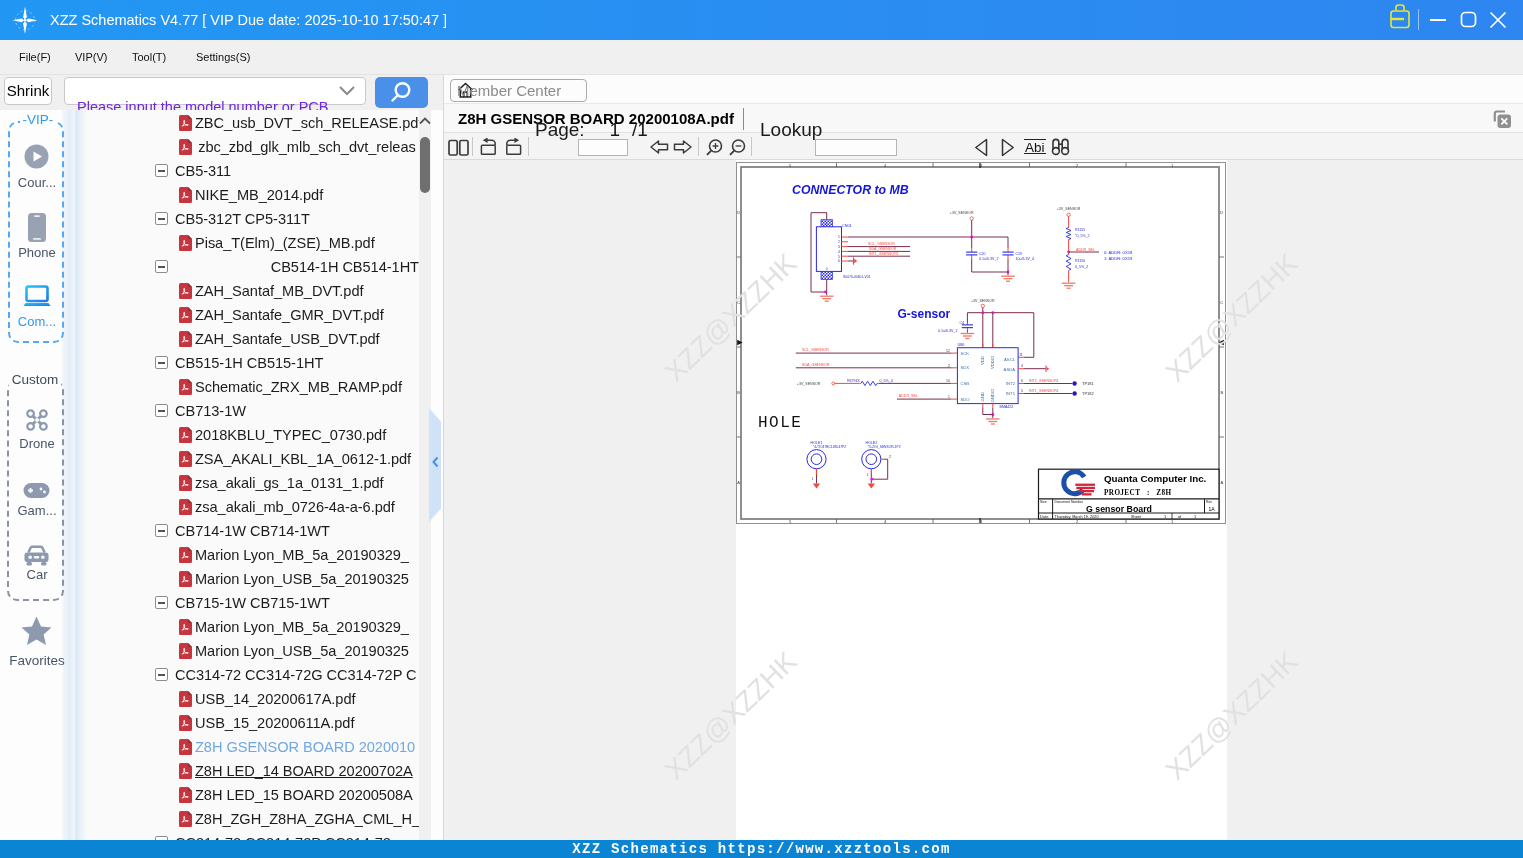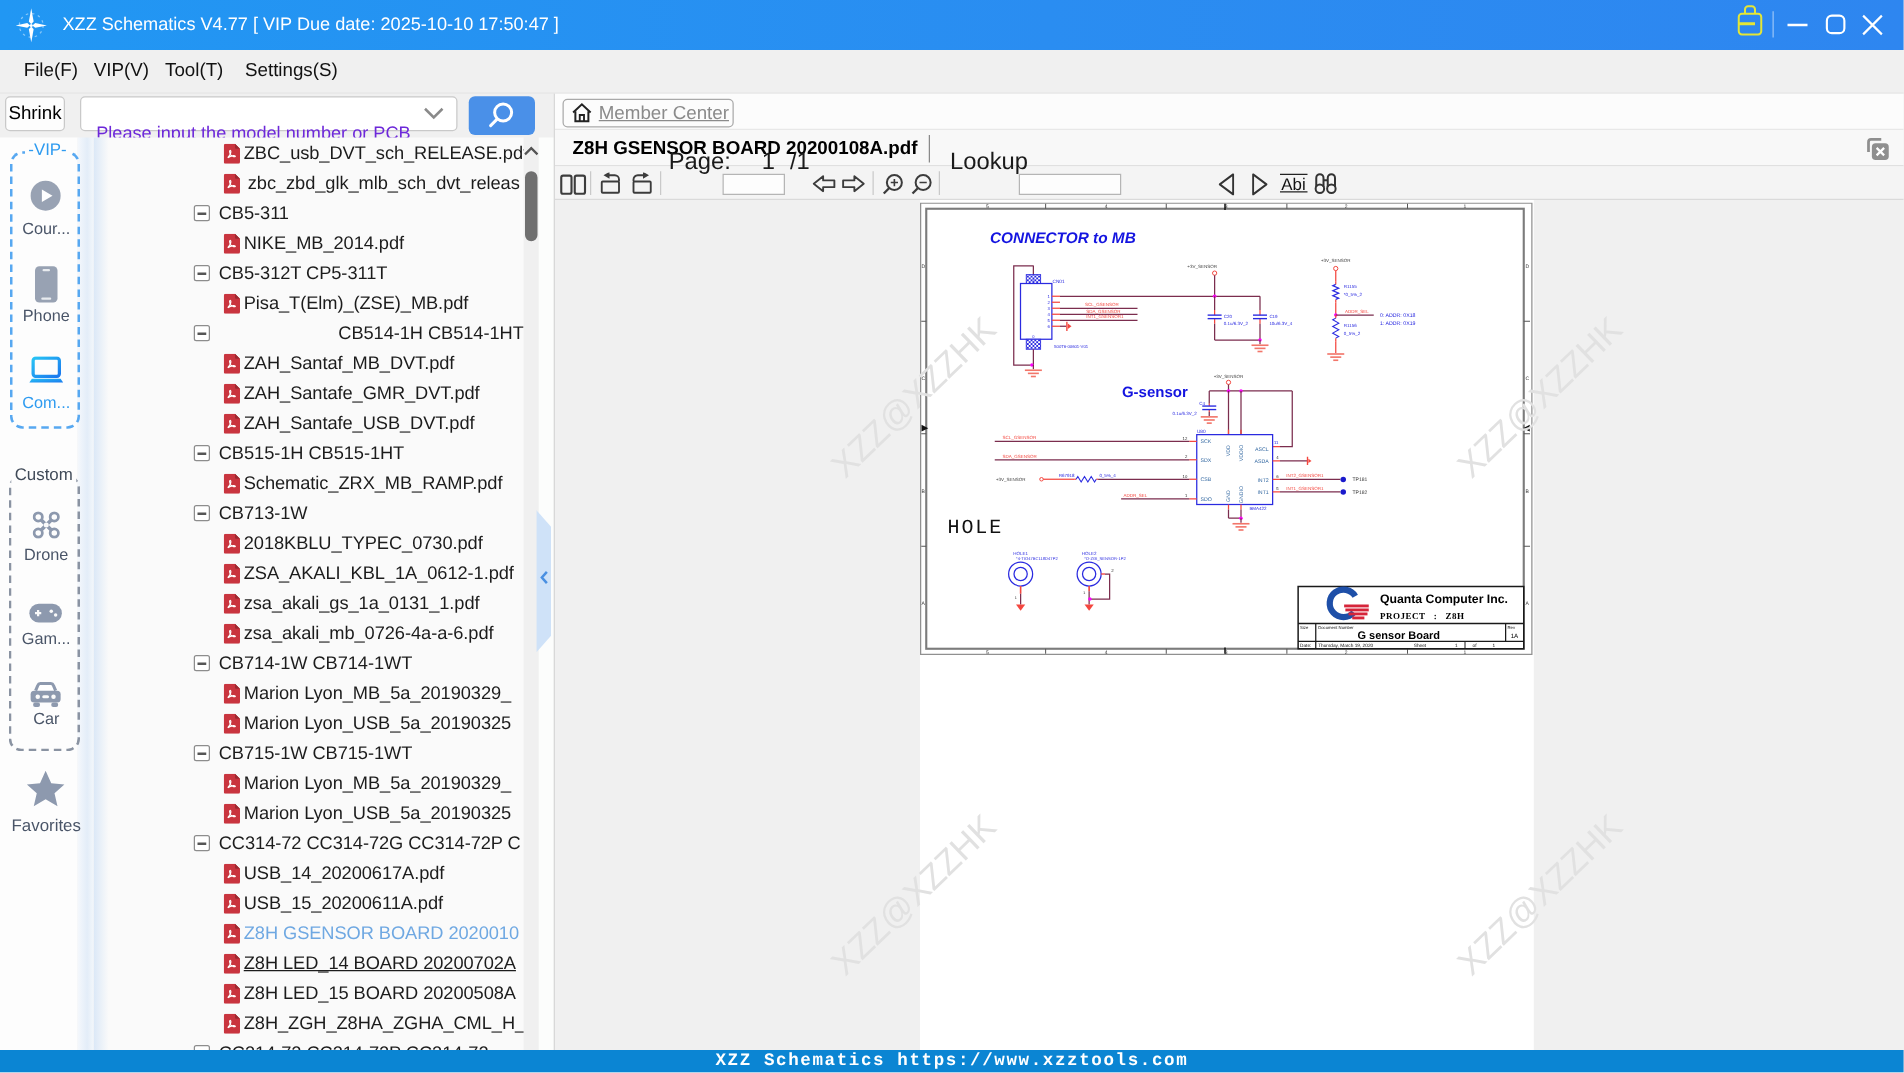--- a/index.html
+++ b/index.html
@@ -9,21 +9,21 @@
 
   
   #titlebar { left:0; top:0; width:1523px; height:40px;
     background:linear-gradient(90deg,#2197f3 0%, #2a8df1 55%, #2e86f0 100%); }
   #title-text { left:50px; top:0; height:40px; line-height:40px; color:#fff; font-size:14.5px; }
   
   .winbtn { top:0; height:40px; }
 
   
   #menubar { left:0; top:40px; width:1523px; height:35px; background:#f0f0f0; border-bottom:1px solid #e3e3e3; }
-  .menuitem { top:40px; height:34px; line-height:34px; font-size:15px; color:#111; }
+  .menuitem { top:40px; height:34px; line-height:34px; font-size:11px; color:#111; }
 
   
   #toolrow { left:0; top:75px; width:443px; height:35px; background:#f0f0f0; }
   #shrinkbtn { left:4px; top:77px; width:48px; height:28px; background:#fdfdfd; border:1px solid #c9c9c9;
      border-radius:4px; text-align:center; line-height:26px; font-size:15px; color:#000; }
   #searchbox { left:64px; top:77px; width:302px; height:28px; background:#fff; border:1px solid #c9c9c9; border-radius:4px; }
   #searchph { left:77px; top:77px; height:16px; line-height:28px; font-size:14.5px; color:#6d28d9;margin-top:16px; }
   #searchbtn { left:375px; top:77px; width:53px; height:31px; background:#4a90e8; border-radius:5px; }
 
   
@@ -47,21 +47,21 @@
   #scrollbar { left:419px; top:110px; width:12px; height:730px; background:#f0f0f0; }
   #scrollthumb { left:420px; top:137px; width:10px; height:56px; background:#6f6f6f; border-radius:5px; }
   #collapsetab { left:429px; top:408px; width:12px; height:114px; background:#cfe2f8; z-index:6;
      clip-path:polygon(0 0, 100% 12%, 100% 88%, 0 100%); }
   #whitestrip { left:431px; top:110px; width:12px; height:730px; background:#fcfdfc; }
   #vline-main { left:443px; top:75px; width:1px; height:765px; background:#d8d8d8; }
 
   
   #memberrow { left:444px; top:75px; width:1079px; height:29px; background:#fcfcfc; border-bottom:1px solid #e8e8e8; }
   #memberbtn { left:450px; top:79px; width:137px; height:23px; border:1px solid #a9a9a9; border-radius:4px; }
-  #membertext { left:479px; top:79px; height:41px; line-height:23px; font-size:15px; color:#8b8b8b;text-decoration:underline; }
+  #membertext { left:457px; top:79px; height:41px; line-height:23px; font-size:15px; color:#8b8b8b; }
   #tabrow { left:444px; top:104px; width:1079px; height:29px; background:#f8f8f8; border-bottom:1px solid #e0e0e0; }
   #tabtext { left:458px; top:104px; height:29px; line-height:29px; font-weight:bold; font-size:15px; color:#000; }
   #tabsep { left:743px; top:108px; width:1px; height:22px; background:#8a8a8a; }
   #pdftoolbar { left:444px; top:133px; width:1079px; height:27px; background:#f4f4f4; border-bottom:1px solid #dadada; }
   .tbsep { top:137px; width:1px; height:19px; background:#c9c9c9; }
   .tbtext { top:116px; height:27px; line-height:27px; font-size:19px; color:#1a1a1a; }
   .tbinput { top:139px; height:17px; background:#fdfdfd; border:1px solid #b5b5b5; }
 
   
   #viewer { left:444px; top:160px; width:1079px; height:680px; background:#f0f0f0; }

